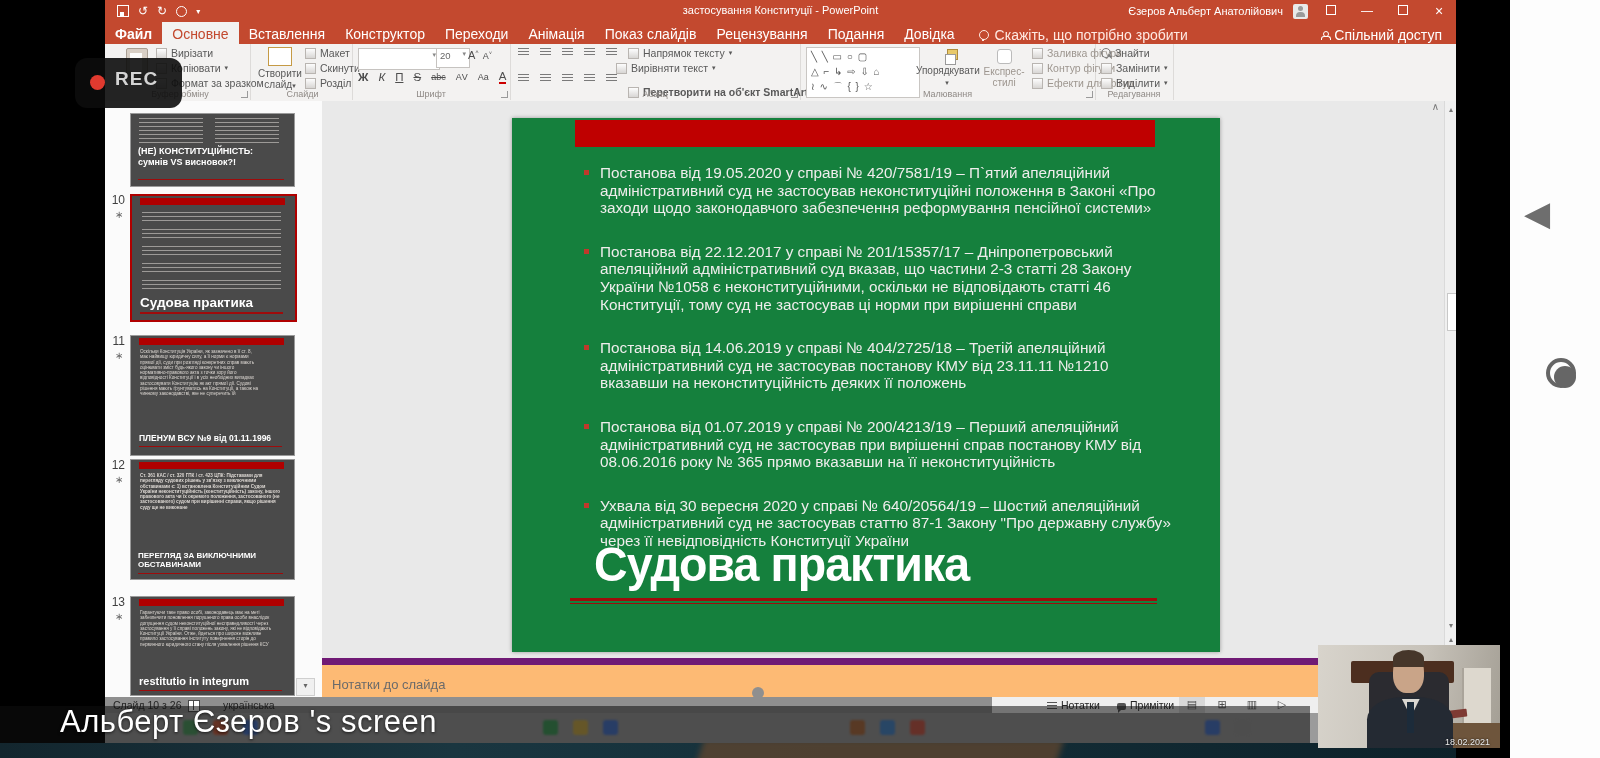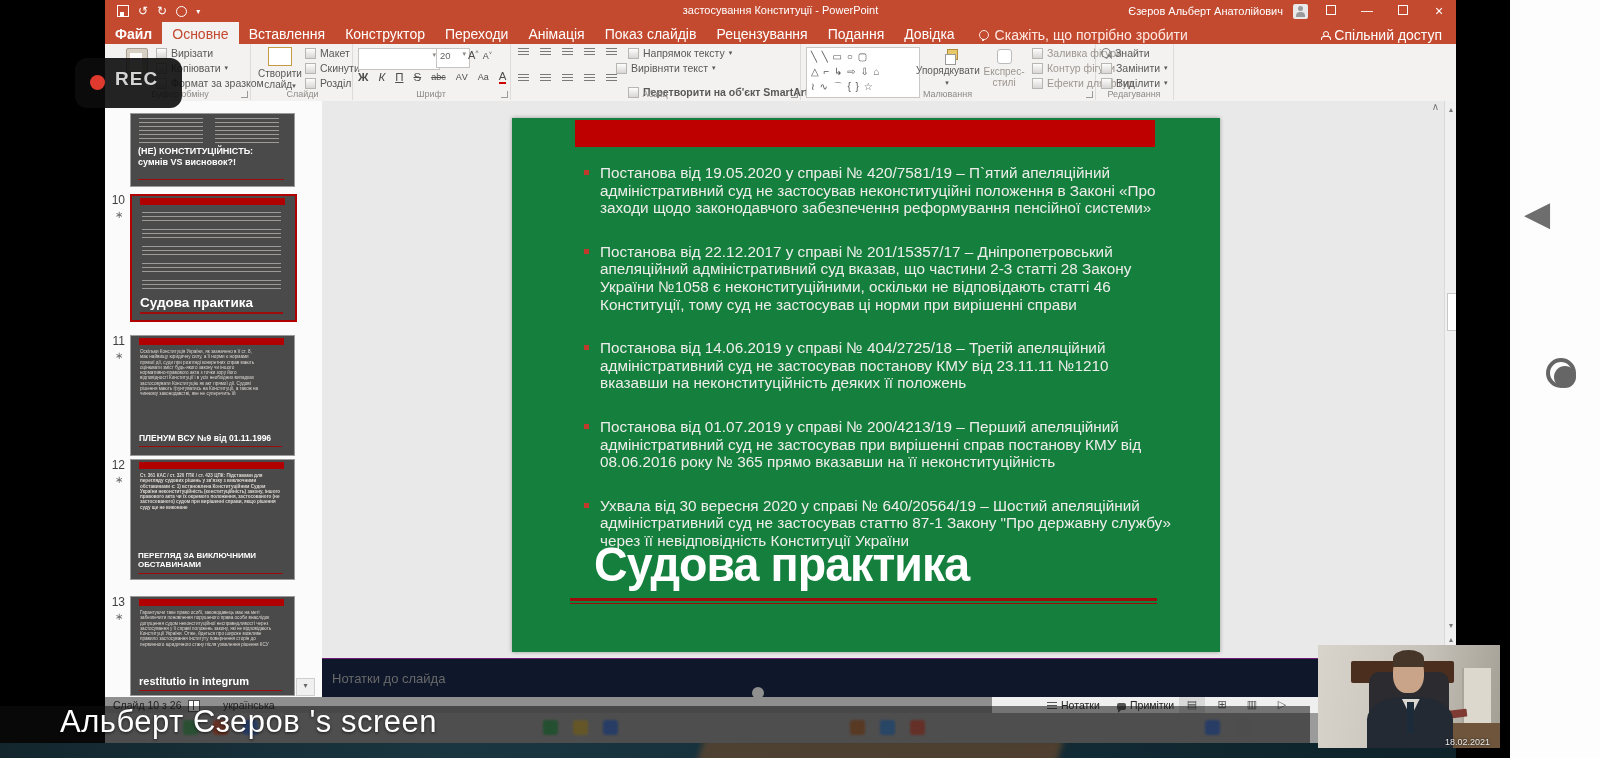--- a/index.html
+++ b/index.html
@@ -118,21 +118,21 @@
   .slide-title{position:absolute;left:82px;top:418px;font-size:49px;font-weight:bold;color:#fff;
                letter-spacing:-1px;transform:scaleX(.95);transform-origin:left;white-space:nowrap;}
   .title-rule{position:absolute;left:58px;top:480px;width:587px;height:6px;border-top:3px solid #9e0b0b;}
   .title-rule:after{content:"";position:absolute;left:0;top:2px;width:100%;height:1px;background:#9e0b0b;}
   .vscroll{position:absolute;left:1339px;top:101px;width:12px;height:557px;background:#f0f0f0;border-left:1px solid #dadada;
            font-size:8px;color:#777;text-align:center;}
   .vthumb{position:absolute;left:1.5px;top:192px;width:8px;height:36px;background:#fff;border:1px solid #c8c8c8;}
   .varrow{position:absolute;left:0;width:12px;text-align:center;}
 
   
-  .notespane{position:absolute;left:217px;top:658px;width:1122px;height:39px;background:#0f172a;border-top:1px solid #701a75;}
+  .notespane{position:absolute;left:217px;top:658px;width:1122px;height:39px;background:#fdba74;border-top:7px solid #701a75;}
   .notes-ph{position:absolute;left:10px;top:12px;font-size:13px;color:#6a6a6a;}
   .notesdot{left:752px;top:687px;width:12px;height:12px;border-radius:50%;background:#8f8f8f;z-index:20;}
   .statusbar{position:absolute;left:0;top:697px;width:1351px;height:16px;background:#efefef;font-size:10.5px;color:#242424;padding-left:24px;}
   .sb-gray{position:absolute;left:0;top:0;width:887px;height:16px;background:#8f8f8f;}
   .sb-item{position:absolute;top:2px;white-space:nowrap;}
   .book-ico{position:absolute;left:83px;top:3px;width:10px;height:10px;background:#fdfdfd;border:1px solid #4a4a4a;}
   .book-ico:after{content:"";position:absolute;left:4px;top:0;width:1px;height:9px;background:#4a4a4a;}
   .noteslines{display:inline-block;width:10px;height:8px;vertical-align:middle;margin-right:4px;
               background:repeating-linear-gradient(180deg,#555 0 1px,transparent 1px 3px);}
   .comment-ico{display:inline-block;width:9px;height:7px;background:#555;border-radius:2px;margin-right:4px;position:relative;vertical-align:middle;}

